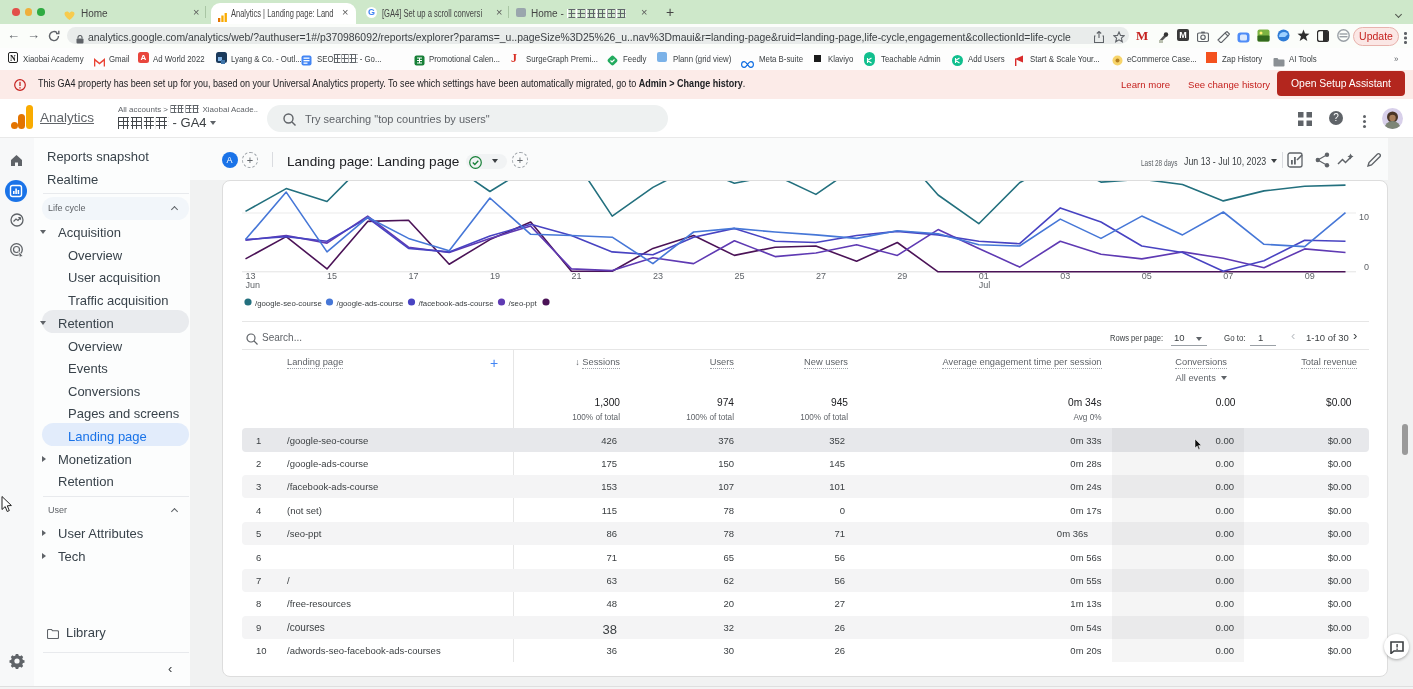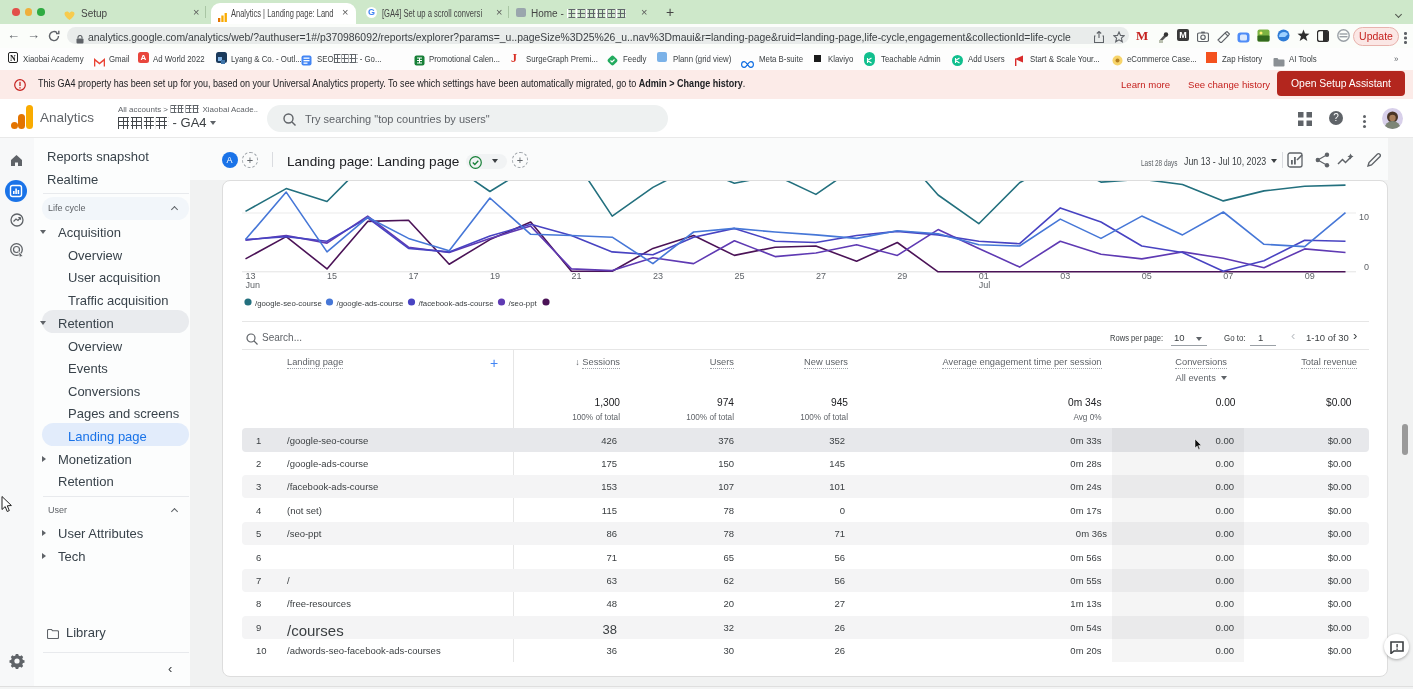--- a/index.html
+++ b/index.html
@@ -57,21 +57,21 @@
 <div class="abs" id="activetab"></div>
 <div class="abs" id="addrbar"></div>
 <div class="abs" id="urlpill"></div>
 <div class="abs" id="urltxt">analytics.google.com/analytics/web/?authuser=1#/p370986092/reports/explorer?params=_u..pageSize%3D25%26_u..nav%3Dmaui&amp;r=landing-page&amp;ruid=landing-page,life-cycle,engagement&amp;collectionId=life-cycle</div>
 
 <div class="abs" style="left:64px;top:7px;width:11px;height:10px;">
  <svg width="11" height="10">
       <path d="M5.5 9 C2 6.5 0.5 4.5 0.5 2.8 C0.5 1.2 1.8 0.4 3 0.4 C4 0.4 5 1 5.5 1.9 C6 1 7 0.4 8 0.4 C9.2 0.4 10.5 1.2 10.5 2.8 C10.5 4.5 9 6.5 5.5 9Z" fill="#f7cb4d"></path>
     </svg>
 </div>
-<div class="abs tabtxt" style="left:81px;width:95px;">Setup</div>
+<div class="abs tabtxt" style="left:81px;width:95px;">Home</div>
 <div class="abs tabx" style="left:193px;">×</div>
 <div class="abs tabsep" style="left:205px;"></div>
 <div class="abs" style="left:218px;top:8px;width:9px;height:9px;">
  <svg width="9" height="9">
       <rect x="0" y="5" width="2.3" height="4" fill="#e37400"></rect>
       <rect x="3.3" y="2.5" width="2.3" height="6.5" fill="#f9ab00"></rect>
       <rect x="6.6" y="0" width="2.3" height="9" fill="#f9ab00"></rect>
     </svg>
 </div>
 <div class="abs tabtxt" style="left:231px;width:146px;transform:scaleX(.75);transform-origin:0 50%;">Analytics | Landing page: Land</div>
@@ -230,21 +230,21 @@
 <div class="abs" style="left:1188px;top:78.5px;font-size:9.6px;color:#c5221f;">See change history</div>
 <div class="abs" id="setupbtn">Open Setup Assistant</div>
 
 <div class="abs" id="gahead"></div>
 <div class="abs" id="searchpill"></div>
 <div class="abs" style="left:10px;top:104px;width:24px;height:26px;"><svg width="24" height="26">
       <rect x="16" y="1" width="7" height="24" rx="3.5" fill="#f9ab00"></rect>
       <rect x="8" y="10" width="7" height="15" rx="3.5" fill="#e37400"></rect>
       <circle cx="4.5" cy="21.5" r="3.5" fill="#e37400"></circle>
     </svg></div>
-<div class="abs" style="left:40px;top:110px;font-size:13.5px;color:#5f6368;">Analytics</div>
+<div class="abs" style="left:40px;top:110px;font-size:13.5px;color:#5f6368;text-decoration:underline;">Analytics</div>
 <div class="abs" style="left:118px;top:104.5px;font-size:8px;color:#5f6368;">All accounts &gt; <span class="cjks"></span> Xiaobai Acade..</div>
 <div class="abs" style="left:118px;top:115px;font-size:13px;color:#3c4043;"><span class="cjkm"></span> - GA4 <span class="trid" style="vertical-align:2px;"></span></div>
 <div class="abs" style="left:283px;top:112px;width:13px;height:13px;"><svg width="13" height="13">
       <circle cx="5.5" cy="5.5" r="4.5" fill="none" stroke="#5f6368" stroke-width="1.4"></circle>
       <path d="M9 9 L12.5 12.5" stroke="#5f6368" stroke-width="1.4"></path>
     </svg></div>
 <div class="abs" style="left:305px;top:113px;font-size:11px;color:#5f6368;">Try searching "top countries by users"</div>
 <div class="abs" style="left:1298px;top:112px;width:14px;height:14px;"><svg width="14" height="14">
       <g fill="#5f6368">
         <rect x="0" y="0" width="5.5" height="5.5"></rect>
@@ -470,21 +470,21 @@
 <div class="abs" style="right:679px;top:504.8px;font-size:9.5px;color:#3c4043;white-space:nowrap;">78</div>
 <div class="abs" style="right:568px;top:504.8px;font-size:9.5px;color:#3c4043;white-space:nowrap;">0</div>
 <div class="abs" style="right:311.5px;top:504.8px;font-size:9.5px;color:#3c4043;white-space:nowrap;">0m 17s</div>
 <div class="abs" style="right:179px;top:504.8px;font-size:9.5px;color:#3c4043;white-space:nowrap;">0.00</div>
 <div class="abs" style="right:61.5px;top:504.8px;font-size:9.5px;color:#3c4043;white-space:nowrap;">$0.00</div>
 <div class="abs" style="left:256px;top:528.2px;font-size:9.5px;color:#3c4043;">5</div>
 <div class="abs" style="left:287px;top:528.2px;font-size:9.5px;color:#3c4043;">/seo-ppt</div>
 <div class="abs" style="right:796px;top:528.2px;font-size:9.5px;color:#3c4043;white-space:nowrap;">86</div>
 <div class="abs" style="right:679px;top:528.2px;font-size:9.5px;color:#3c4043;white-space:nowrap;">78</div>
 <div class="abs" style="right:568px;top:528.2px;font-size:9.5px;color:#3c4043;white-space:nowrap;">71</div>
-<div class="abs" style="right:306px;top:528.2px;font-size:9.5px;color:#3c4043;white-space:nowrap;">0m 36s</div>
+<div class="abs" style="right:325px;top:528.2px;font-size:9.5px;color:#3c4043;white-space:nowrap;">0m 36s</div>
 <div class="abs" style="right:179px;top:528.2px;font-size:9.5px;color:#3c4043;white-space:nowrap;">0.00</div>
 <div class="abs" style="right:61.5px;top:528.2px;font-size:9.5px;color:#3c4043;white-space:nowrap;">$0.00</div>
 <div class="abs" style="left:256px;top:551.6px;font-size:9.5px;color:#3c4043;">6</div>
 <div class="abs" style="right:796px;top:551.6px;font-size:9.5px;color:#3c4043;white-space:nowrap;">71</div>
 <div class="abs" style="right:679px;top:551.6px;font-size:9.5px;color:#3c4043;white-space:nowrap;">65</div>
 <div class="abs" style="right:568px;top:551.6px;font-size:9.5px;color:#3c4043;white-space:nowrap;">56</div>
 <div class="abs" style="right:311.5px;top:551.6px;font-size:9.5px;color:#3c4043;white-space:nowrap;">0m 56s</div>
 <div class="abs" style="right:179px;top:551.6px;font-size:9.5px;color:#3c4043;white-space:nowrap;">0.00</div>
 <div class="abs" style="right:61.5px;top:551.6px;font-size:9.5px;color:#3c4043;white-space:nowrap;">$0.00</div>
 <div class="abs" style="left:256px;top:575.0px;font-size:9.5px;color:#3c4043;">7</div>
@@ -497,21 +497,21 @@
 <div class="abs" style="right:61.5px;top:575.0px;font-size:9.5px;color:#3c4043;white-space:nowrap;">$0.00</div>
 <div class="abs" style="left:256px;top:598.4px;font-size:9.5px;color:#3c4043;">8</div>
 <div class="abs" style="left:287px;top:598.4px;font-size:9.5px;color:#3c4043;">/free-resources</div>
 <div class="abs" style="right:796px;top:598.4px;font-size:9.5px;color:#3c4043;white-space:nowrap;">48</div>
 <div class="abs" style="right:679px;top:598.4px;font-size:9.5px;color:#3c4043;white-space:nowrap;">20</div>
 <div class="abs" style="right:568px;top:598.4px;font-size:9.5px;color:#3c4043;white-space:nowrap;">27</div>
 <div class="abs" style="right:311.5px;top:598.4px;font-size:9.5px;color:#3c4043;white-space:nowrap;">1m 13s</div>
 <div class="abs" style="right:179px;top:598.4px;font-size:9.5px;color:#3c4043;white-space:nowrap;">0.00</div>
 <div class="abs" style="right:61.5px;top:598.4px;font-size:9.5px;color:#3c4043;white-space:nowrap;">$0.00</div>
 <div class="abs" style="left:256px;top:621.9px;font-size:9.5px;color:#3c4043;">9</div>
-<div class="abs" style="left:287px;top:621.9px;font-size:15px;color:#3c4043;">/courses</div>
+<div class="abs" style="left:287px;top:621.9px;font-size:10px;color:#3c4043;">/courses</div>
 <div class="abs" style="right:796px;top:621.9px;font-size:13px;color:#3c4043;white-space:nowrap;">38</div>
 <div class="abs" style="right:679px;top:621.9px;font-size:9.5px;color:#3c4043;white-space:nowrap;">32</div>
 <div class="abs" style="right:568px;top:621.9px;font-size:9.5px;color:#3c4043;white-space:nowrap;">26</div>
 <div class="abs" style="right:311.5px;top:621.9px;font-size:9.5px;color:#3c4043;white-space:nowrap;">0m 54s</div>
 <div class="abs" style="right:179px;top:621.9px;font-size:9.5px;color:#3c4043;white-space:nowrap;">0.00</div>
 <div class="abs" style="right:61.5px;top:621.9px;font-size:9.5px;color:#3c4043;white-space:nowrap;">$0.00</div>
 <div class="abs" style="left:256px;top:645.3px;font-size:9.5px;color:#3c4043;">10</div>
 <div class="abs" style="left:287px;top:645.3px;font-size:9.5px;color:#3c4043;">/adwords-seo-facebook-ads-courses</div>
 <div class="abs" style="right:796px;top:645.3px;font-size:9.5px;color:#3c4043;white-space:nowrap;">36</div>
 <div class="abs" style="right:679px;top:645.3px;font-size:9.5px;color:#3c4043;white-space:nowrap;">30</div>

